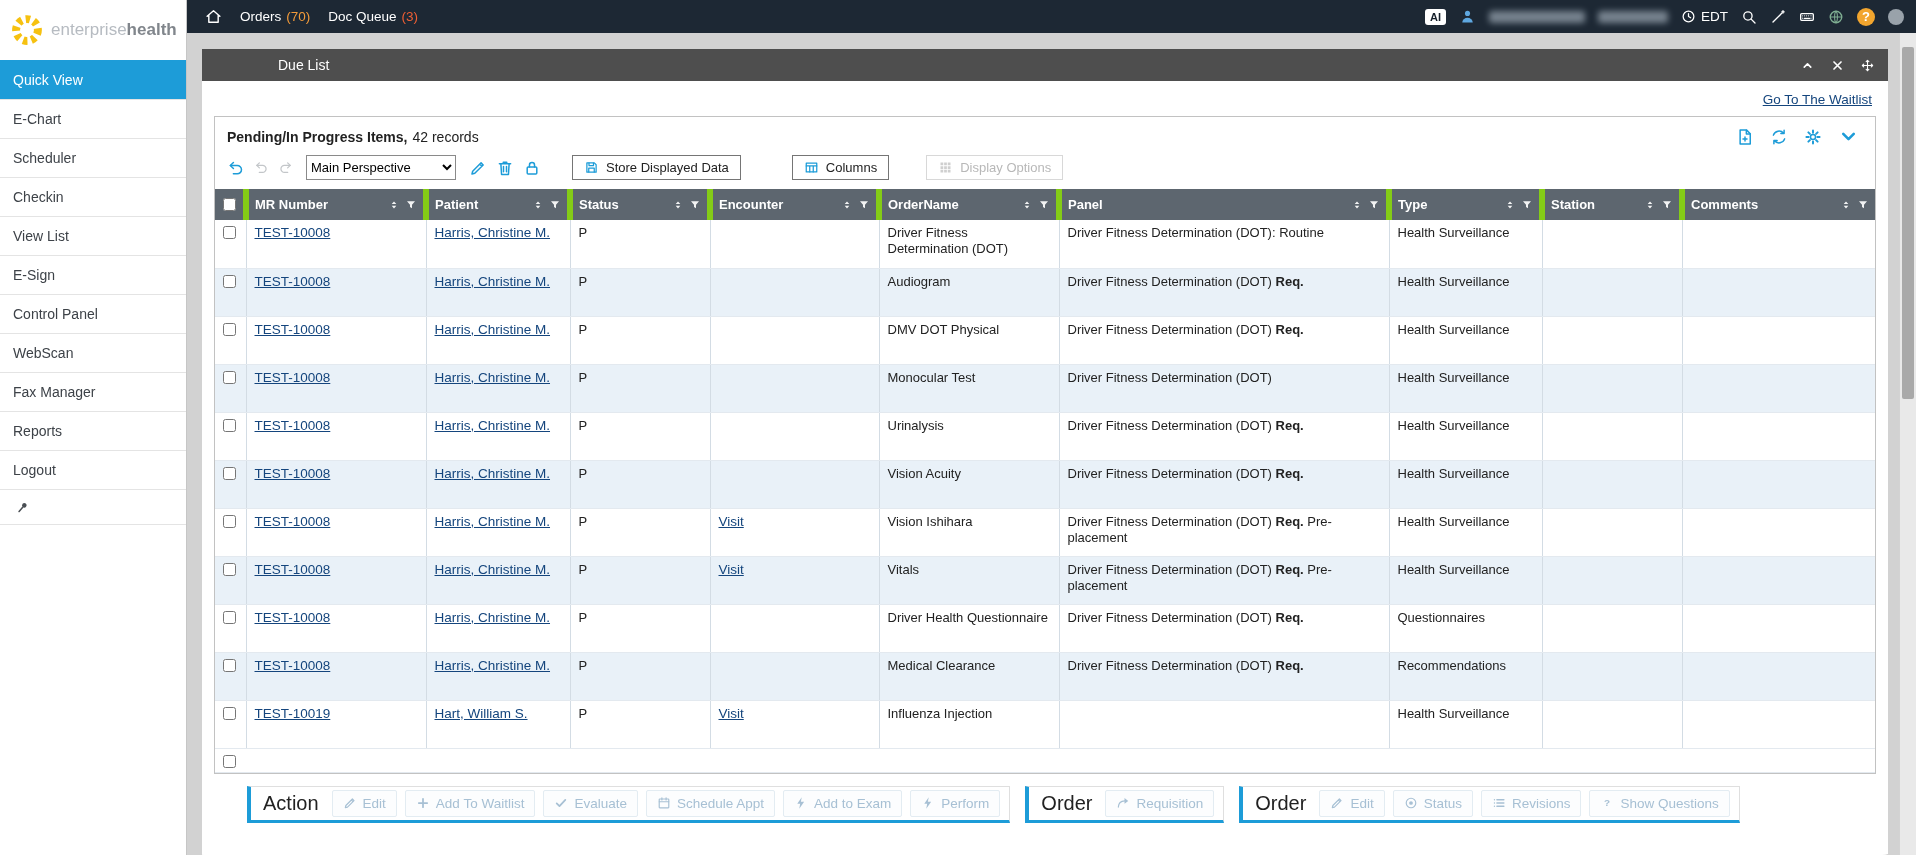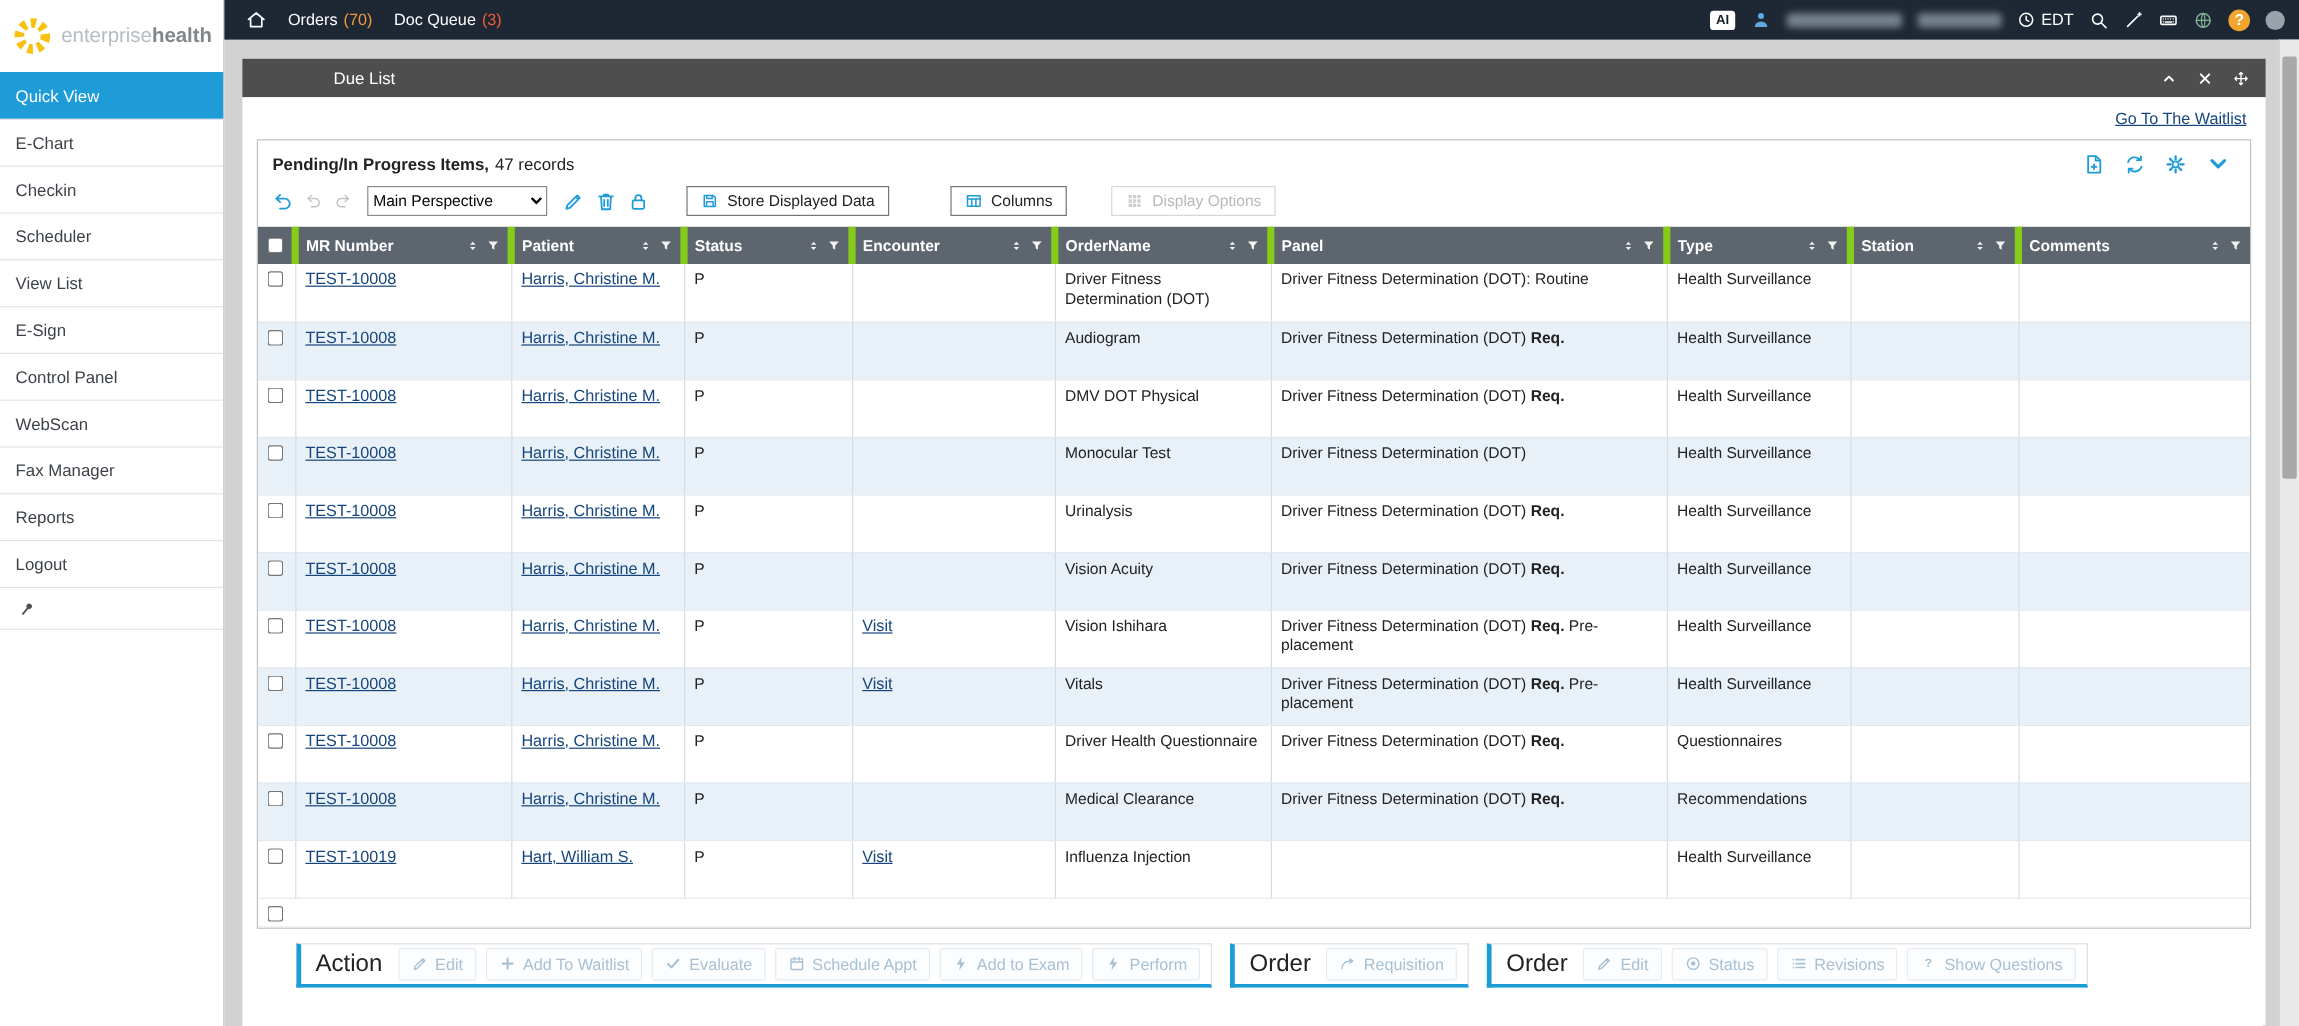--- a/index.html
+++ b/index.html
@@ -120,22 +120,22 @@
     <div class="logo">
       <svg class="sun" viewBox="0 0 32 32">
         <circle cx="16" cy="16" r="10" fill="none" stroke="var(--logo-yellow)" stroke-width="8" stroke-dasharray="4 3.6"></circle>
         <circle cx="16" cy="16" r="6.5" fill="#fff"></circle>
       </svg>
       <div class="logo-text"><span>enterprise</span><b>health</b></div>
     </div>
     <nav id="side-nav">
         <div class="nav-item active">Quick View</div>
         <div class="nav-item">E-Chart</div>
+        <div class="nav-item">Scheduler</div>
         <div class="nav-item">Checkin</div>
-        <div class="nav-item">Scheduler</div>
         <div class="nav-item">View List</div>
         <div class="nav-item">E-Sign</div>
         <div class="nav-item">Control Panel</div>
         <div class="nav-item">WebScan</div>
         <div class="nav-item">Fax Manager</div>
         <div class="nav-item">Reports</div>
         <div class="nav-item">Logout</div>
       </nav>
     <div class="pin-row">
       <span style="display:flex;">
@@ -235,21 +235,21 @@
       </div>
 
       <div class="card">
         <div class="waitlist-row">
           <a class="link">Go To The Waitlist</a>
         </div>
 
         <div class="table-wrap">
           <div class="tt-row">
             <span class="tt-title">Pending/In Progress Items,</span>
-            <span class="tt-count">47 records</span>
+            <span class="tt-count">42 records</span>
             <span class="tt-icons">
               <span class="tti">
                   <svg class="ic" viewBox="0 0 24 24" aria-hidden="true">
                     <path d="M5.5 2.8h8.7L19 7.6v13.6H5.5z"></path>
                     <path d="M13.8 3v4.9H19M9.3 14.6h5.4M12 11.9v5.4"></path>
                   </svg>
                 </span>
               <span class="tti">
                   <svg class="ic" viewBox="0 0 24 24" aria-hidden="true">
                     <path d="M4.5 9.5a8 8 0 0 1 13.6-2.6M18.8 3v4.3h-4.3M19.5 14.5a8 8 0 0 1-13.6 2.6M5.2 21v-4.3h4.3"></path>

